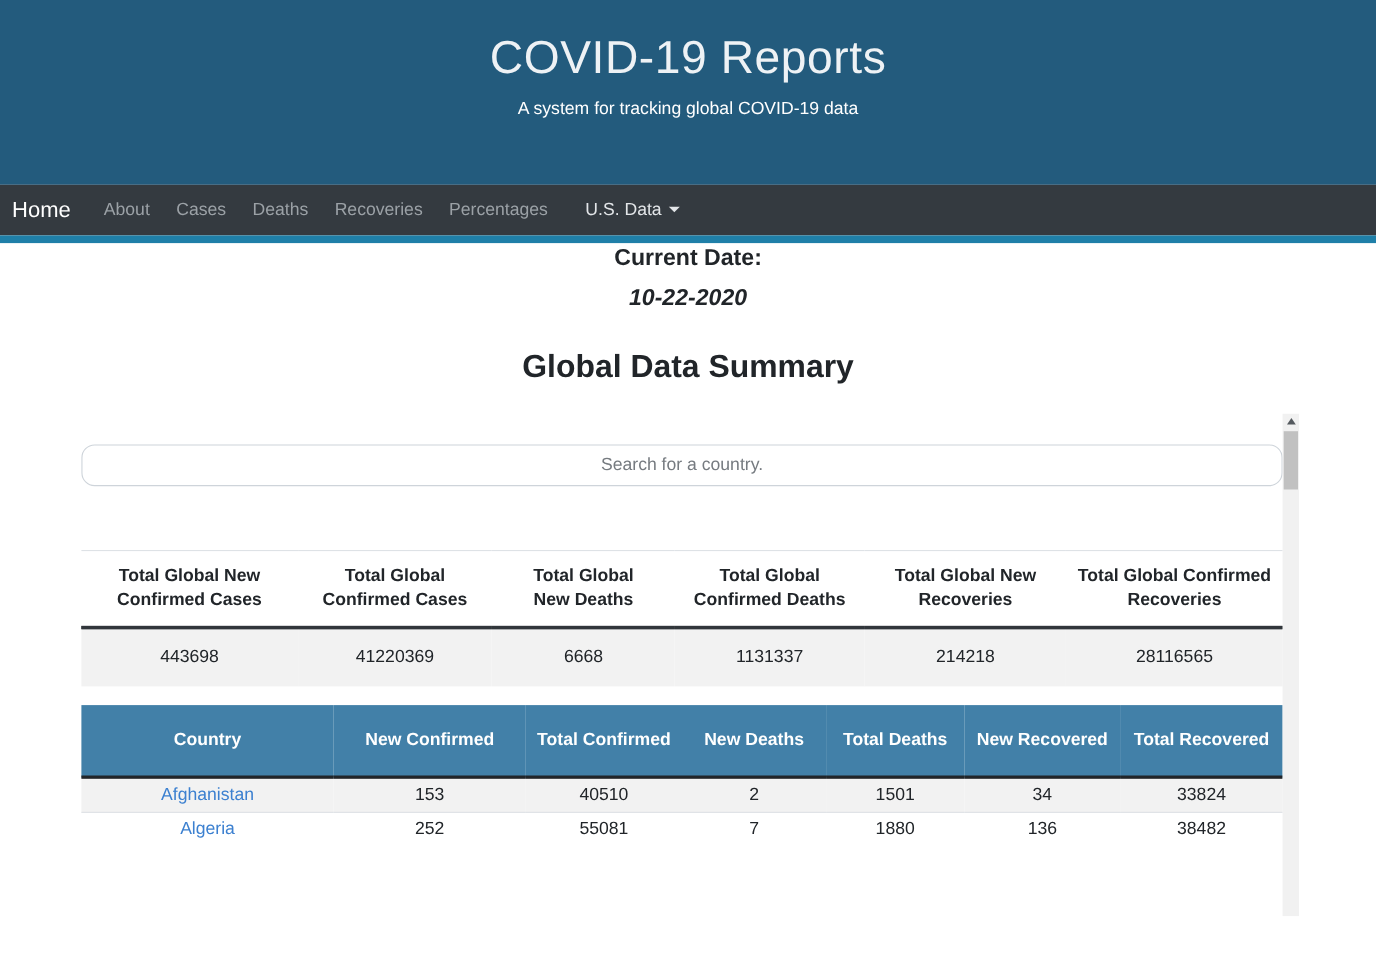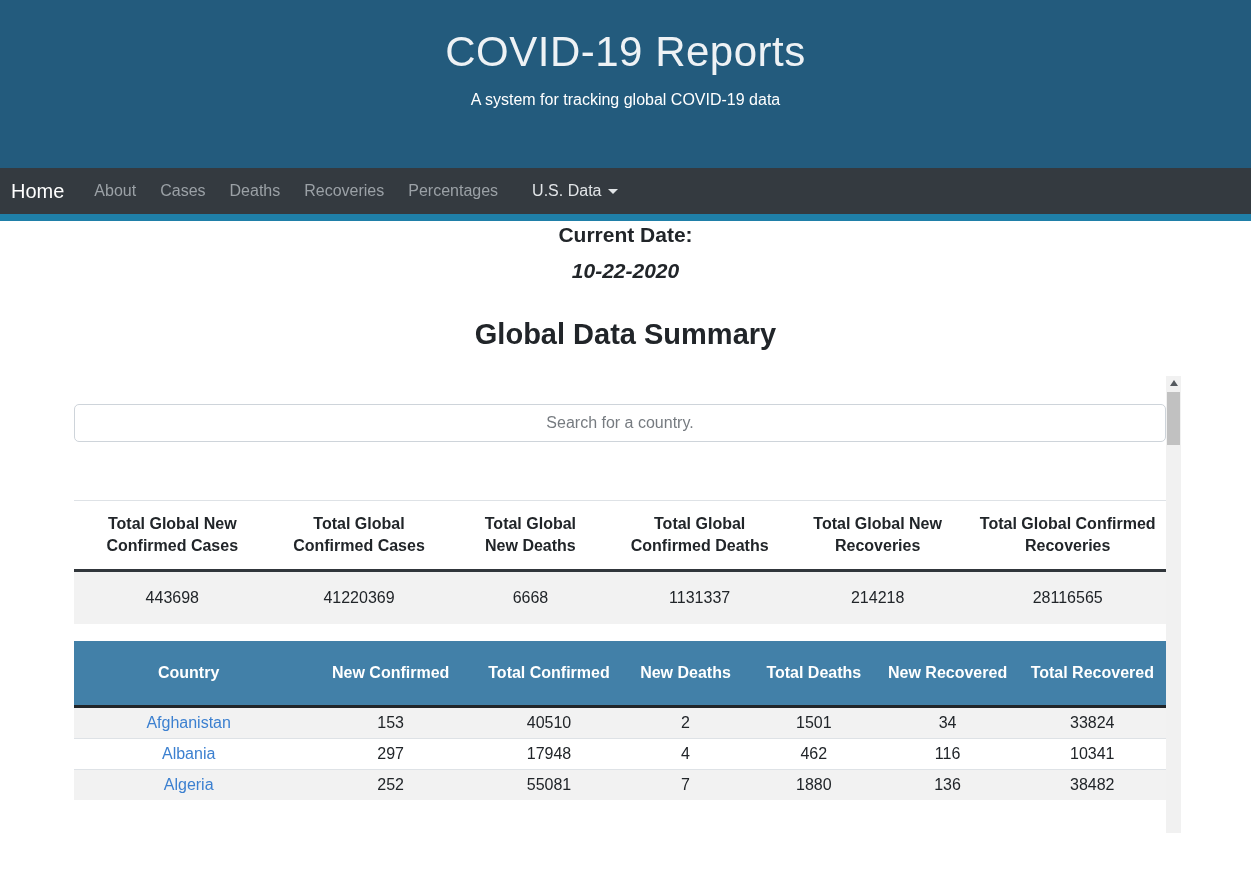--- a/index.html
+++ b/index.html
@@ -32,21 +32,21 @@
   
   .scrollbar-track { position:absolute; top:0; right:0; width:15px; height:457px; background:#f1f1f1; }
   .scroll-up-btn { position:absolute; top:0; left:0; width:15px; height:14px; display:flex;
     align-items:center; justify-content:center; }
   .scroll-up-btn .tri { width:0; height:0; border-left:4px solid transparent;
     border-right:4px solid transparent; border-bottom:6px solid #555a5f; }
   .scrollbar-thumb { position:absolute; top:16px; left:1px; width:13px; height:53px; background:#c1c1c1; }
 
   
   .search-input { display:block; width:100%; height:38px; margin-top:28px; border:1px solid #ced4da;
-    border-radius:5px; text-align:center; font-size:16px; color:#495057; outline:none;
+    border-radius:12px; text-align:center; font-size:16px; color:#495057; outline:none;
     font-family:"Liberation Sans", sans-serif; }
   .search-input::placeholder { color:#767b80; opacity:1; }
 
   
   table { width:100%; border-collapse:collapse; font-size:16px; }
   th, td { text-align:center; line-height:22px; }
 
   
   .summary-table { margin-top:58px; border-top:1px solid #dee2e6; }
   .summary-table th { font-weight:700; padding:12px 8px; white-space:pre-line;
@@ -147,29 +147,20 @@
           <tr>
             <td><a class="country-link">Afghanistan</a></td>
             <td>153</td>
             <td>40510</td>
             <td>2</td>
             <td>1501</td>
             <td>34</td>
             <td>33824</td>
           </tr>
           <tr>
-            <td><a class="country-link">Albania</a></td>
-            <td>297</td>
-            <td>17948</td>
-            <td>4</td>
-            <td>462</td>
-            <td>116</td>
-            <td>10341</td>
-          </tr>
-          <tr>
             <td><a class="country-link">Algeria</a></td>
             <td>252</td>
             <td>55081</td>
             <td>7</td>
             <td>1880</td>
             <td>136</td>
             <td>38482</td>
           </tr>
         </tbody>
     </table>

